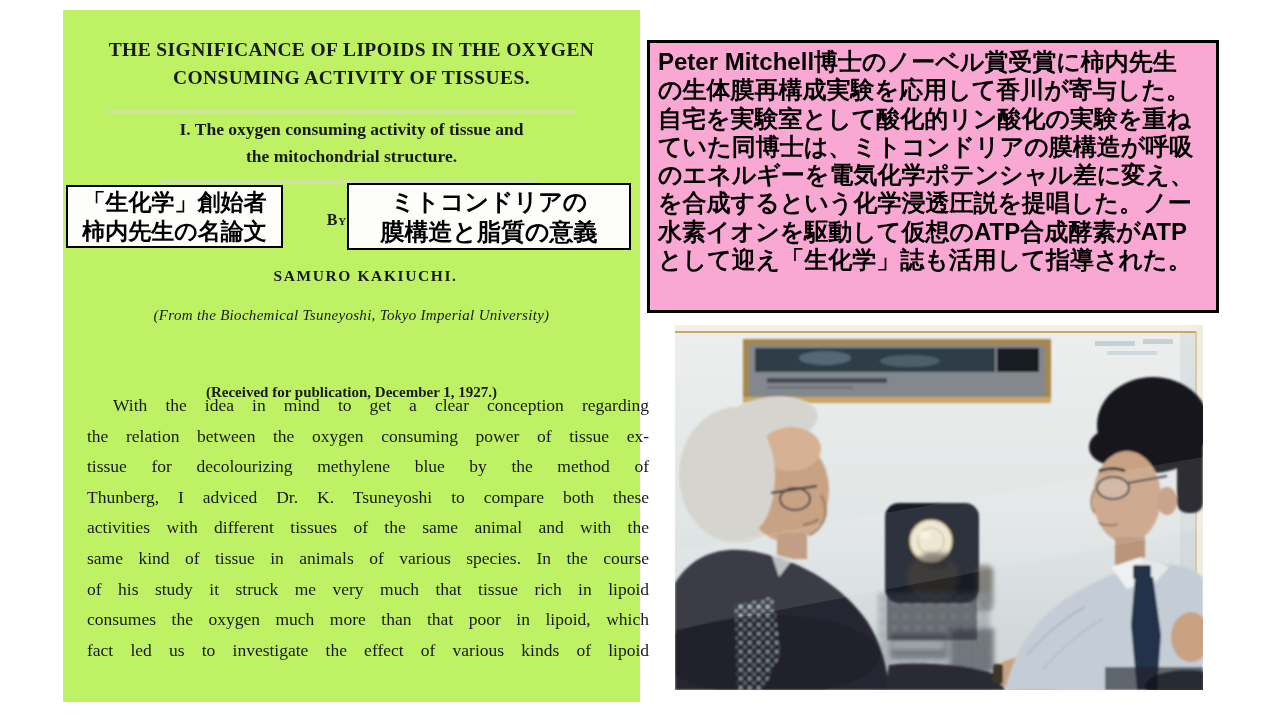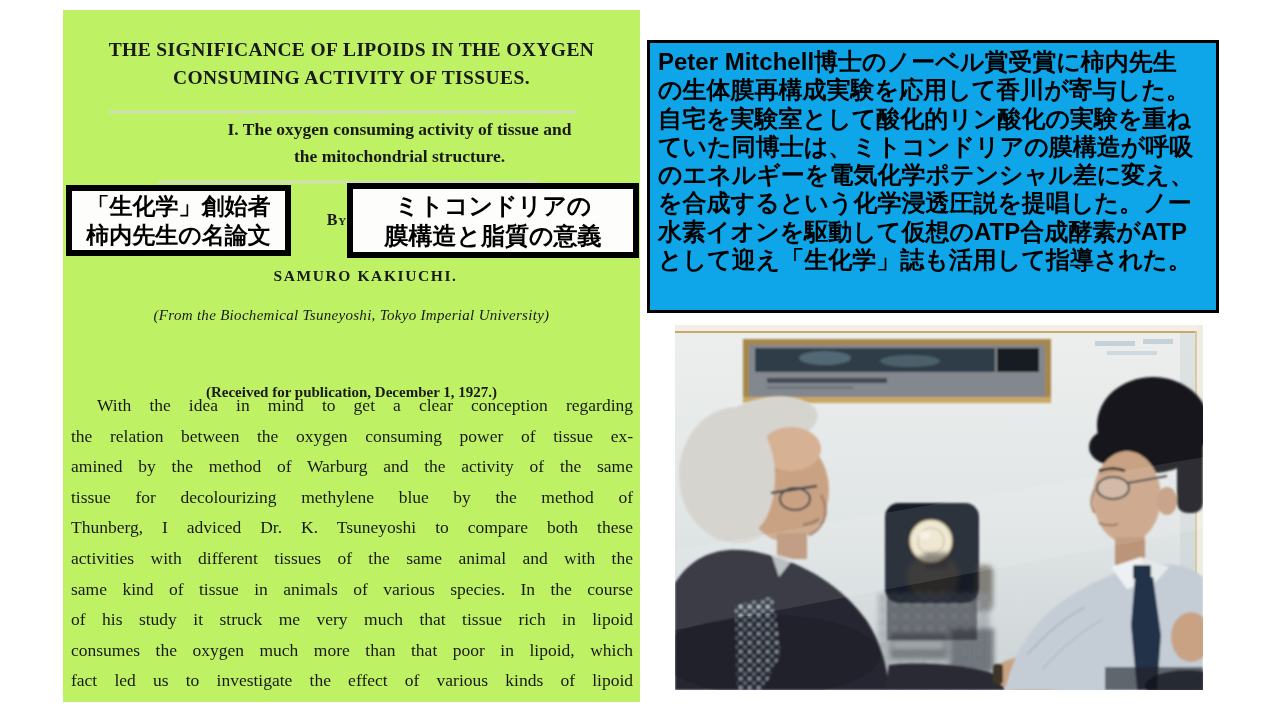--- a/index.html
+++ b/index.html
@@ -12,24 +12,24 @@
     position:absolute;left:63px;top:10px;width:577px;height:692px;
     background:#bef264;color:#191919;
   }
   .smudge{position:absolute;background:#d9d9d2;opacity:.55;border-radius:2px;}
   .paper-title{
     position:absolute;left:0;top:26px;width:100%;text-align:center;
     font-weight:700;font-size:19.5px;line-height:28px;letter-spacing:.4px;
   }
   .paper-subtitle{
     position:absolute;left:0;top:106px;width:100%;text-align:center;
-    font-weight:700;font-size:17.5px;line-height:27px;padding-left:48px;
+    font-weight:700;font-size:17.5px;line-height:27px;
   }
   .jp-box{
-    position:absolute;border:6px solid #000000;background:#fdfdfb;
+    position:absolute;border:2px solid #000000;background:#fdfdfb;
     font-family:"Liberation Sans",sans-serif;font-weight:700;
     display:flex;flex-direction:column;justify-content:center;align-items:center;
     color:#000;
   }
   #jp-box-left{left:3px;top:175px;width:213px;height:59px;font-size:23px;line-height:29px;}
   #jp-box-right{left:284px;top:173px;width:280px;height:63px;font-size:24px;line-height:30px;align-items:center;}
   .jp-box div{white-space:nowrap;}
   .by-label{
     position:absolute;left:244px;top:201px;width:60px;text-align:center;
     font-size:16px;font-variant:small-caps;font-weight:600;letter-spacing:1px;
@@ -40,30 +40,30 @@
   }
   .affiliation{
     position:absolute;left:0;top:297px;width:100%;text-align:center;
     font-style:italic;font-size:15px;letter-spacing:.3px;
   }
   .received{
     position:absolute;left:0;top:333px;width:100%;text-align:center;
     font-size:15px;font-weight:600;margin-top:41px;
   }
   #body-text{
-    position:absolute;left:8px;top:380px;width:562px;
+    position:absolute;left:24px;top:380px;width:562px;
     font-size:17.5px;line-height:30.6px;
   }
   .bl{text-align:justify;text-align-last:justify;white-space:nowrap;}
   .bl.first{text-indent:26px;}
   .bl.last{text-align-last:justify;}
   
   #note-box{
     position:absolute;left:647px;top:40px;width:572px;height:273px;
-    box-sizing:border-box;border:3px solid #000;background:#0ea5e9;
+    box-sizing:border-box;border:3px solid #000;background:#f9a8d4;
     padding:5px 8px;font-family:"Liberation Sans",sans-serif;
     font-weight:700;font-size:24px;line-height:28.3px;color:#000;
     overflow:hidden;
   }
   #note-box div{white-space:nowrap;letter-spacing:0;}
   
   #photo{
     position:absolute;left:675px;top:325px;width:528px;height:365px;
     overflow:hidden;background:#dfe4e4;
   }
@@ -99,21 +99,20 @@
       <div>膜構造と脂質の意義</div>
     </div>
 
     <div class="author">SAMURO KAKIUCHI.</div>
     <div class="affiliation">(From the Biochemical Tsuneyoshi, Tokyo Imperial University)</div>
     <div class="received">(Received for publication, December 1, 1927.)</div>
 
     <div id="body-text">
       <div class="bl first">With the idea in mind to get a clear conception regarding</div>
       <div class="bl">the relation between the oxygen consuming power of tissue ex-</div>
-      <div class="bl">amined by the method of Warburg and the activity of the same</div>
       <div class="bl">tissue for decolourizing methylene blue by the method of</div>
       <div class="bl">Thunberg, I adviced Dr. K. Tsuneyoshi to compare both these</div>
       <div class="bl">activities with different tissues of the same animal and with the</div>
       <div class="bl">same kind of tissue in animals of various species.  In the course</div>
       <div class="bl">of his study it struck me very much that tissue rich in lipoid</div>
       <div class="bl">consumes the oxygen much more than that poor in lipoid, which</div>
       <div class="bl last">fact led us to investigate the effect of various kinds of lipoid</div>
     </div>
   </div>
 

